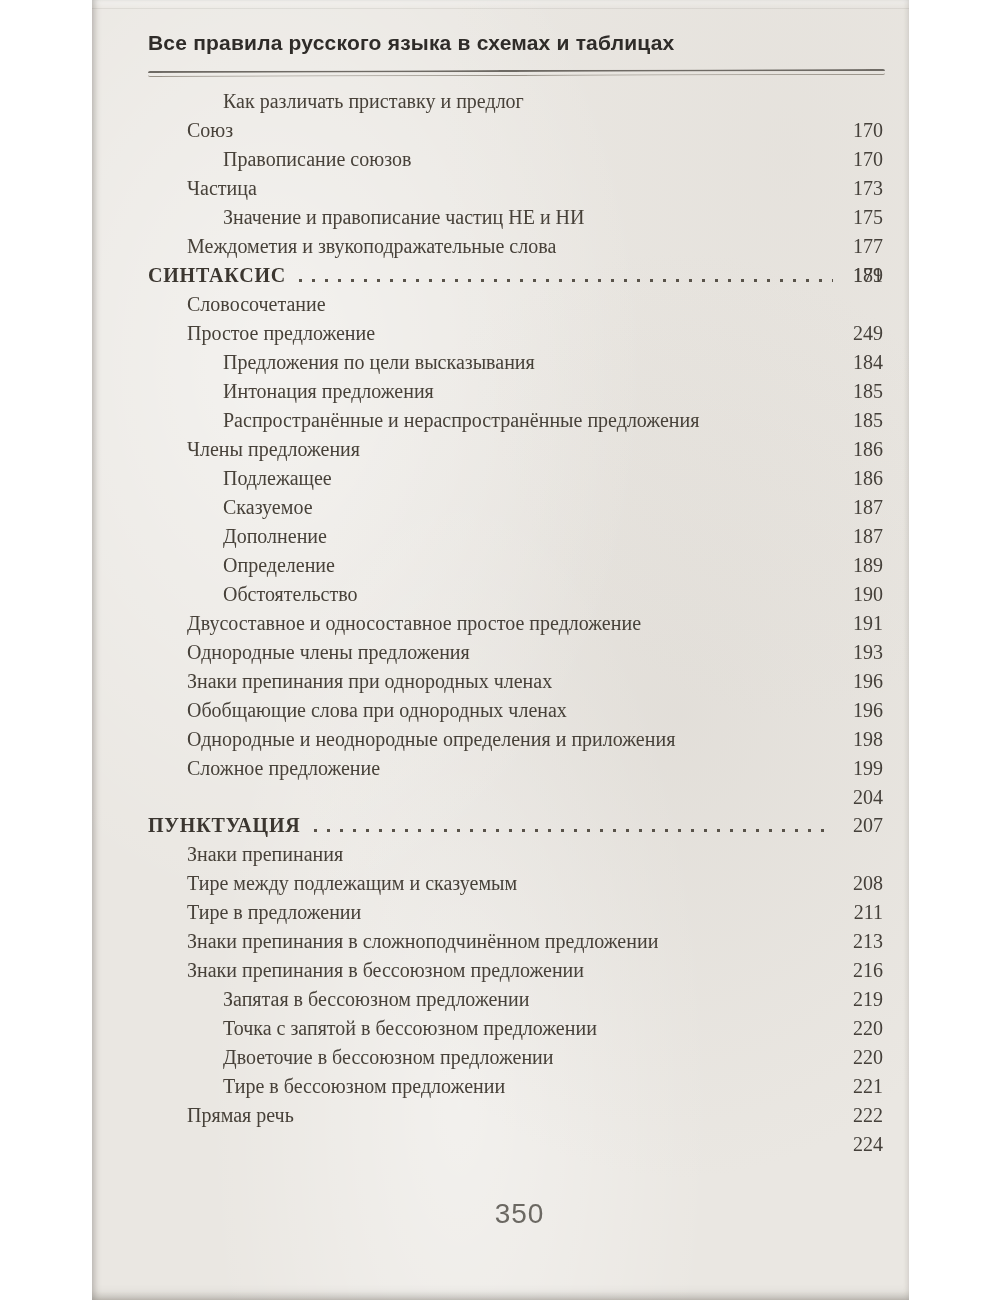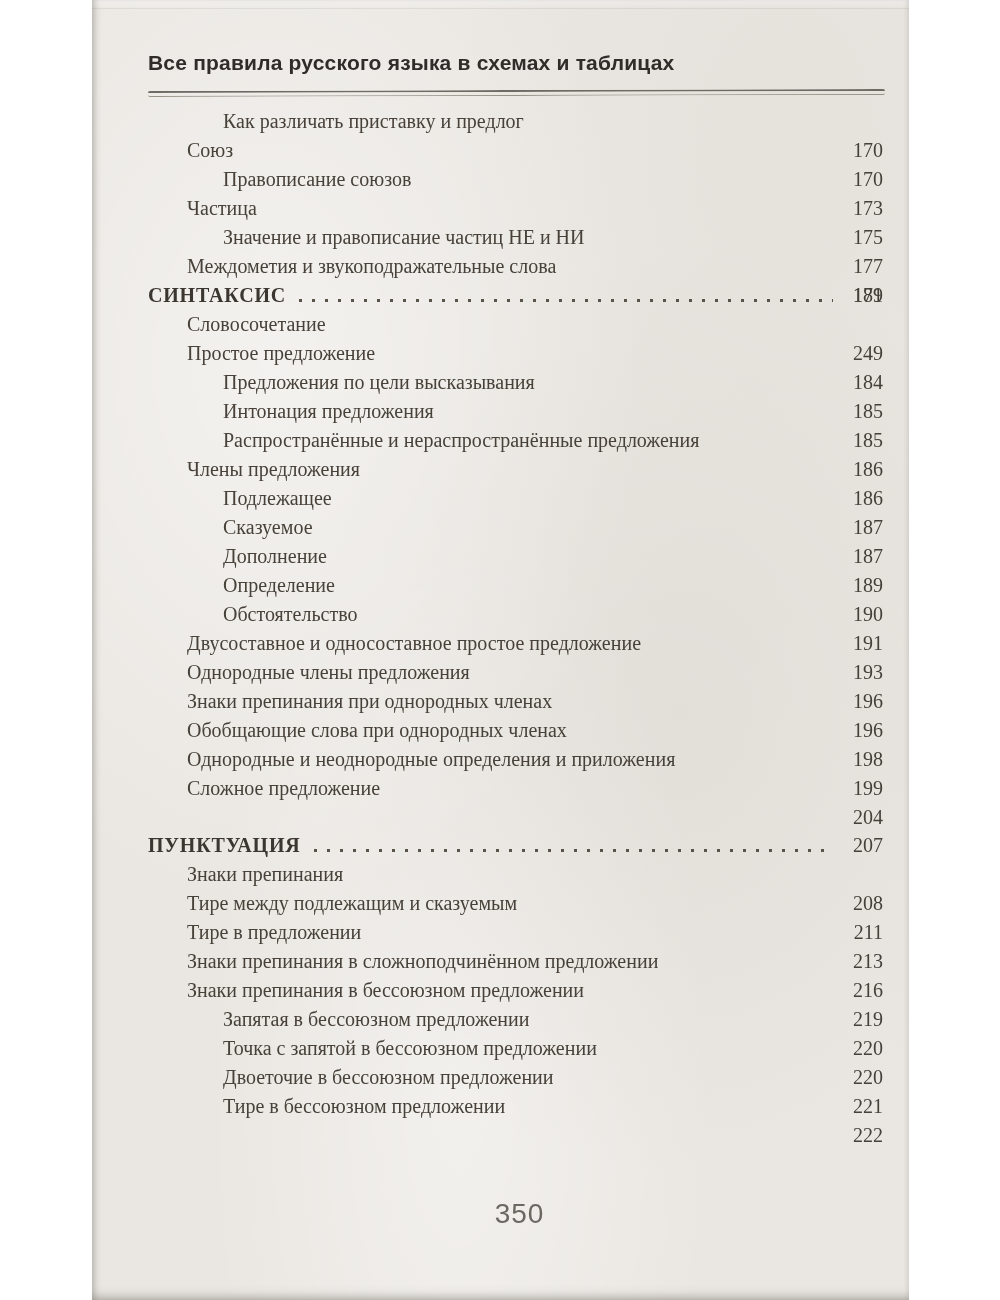--- a/index.html
+++ b/index.html
@@ -29,21 +29,21 @@
   }
   .book-page::before {
     content: ""; position: absolute; left: 0; right: 0; top: 8px; height: 1px;
     background: rgba(90,85,80,0.10);
   }
   .book-page::after {
     content: ""; position: absolute; left: 0; right: 0; bottom: 0; height: 9px;
     background: linear-gradient(rgba(150,145,138,0), rgba(150,145,138,0.22));
   }
   
-  .page-header { padding: 31px 24px 0 56px; margin-top: 20px; }
+  .page-header { padding: 31px 24px 0 56px; }
   .header-title {
     font-family: "Liberation Sans", "DejaVu Sans", sans-serif;
     font-weight: bold;
     font-size: 21px;
     line-height: 24px;
     color: #2f2c29;
     letter-spacing: 0.2px;
   }
   .header-rule {
     margin-top: 15px;
@@ -274,20 +274,25 @@
         <div class="toc-row lvl2">
         <span class="toc-title">Двоеточие в бессоюзном предложении</span>
         <span class="dot-leader"></span>
         <span class="toc-page">221</span>
       </div>
         <div class="toc-row lvl2">
         <span class="toc-title">Тире в бессоюзном предложении</span>
         <span class="dot-leader"></span>
         <span class="toc-page">222</span>
       </div>
+        <div class="toc-row lvl1">
+        <span class="toc-title">Прямая речь</span>
+        <span class="dot-leader"></span>
+        <span class="toc-page">224</span>
+      </div>
       </div>
 
     <div class="page-footer">
       <span class="folio">350</span>
     </div>
 
   </div>
 </div>
 
 </body></html>

